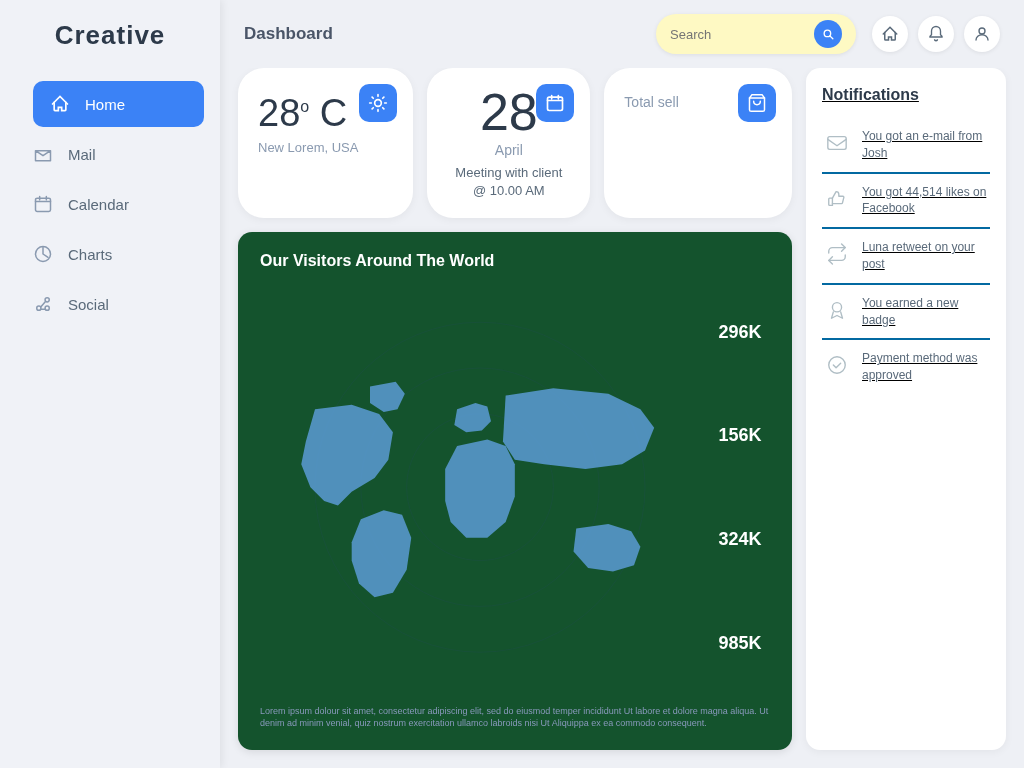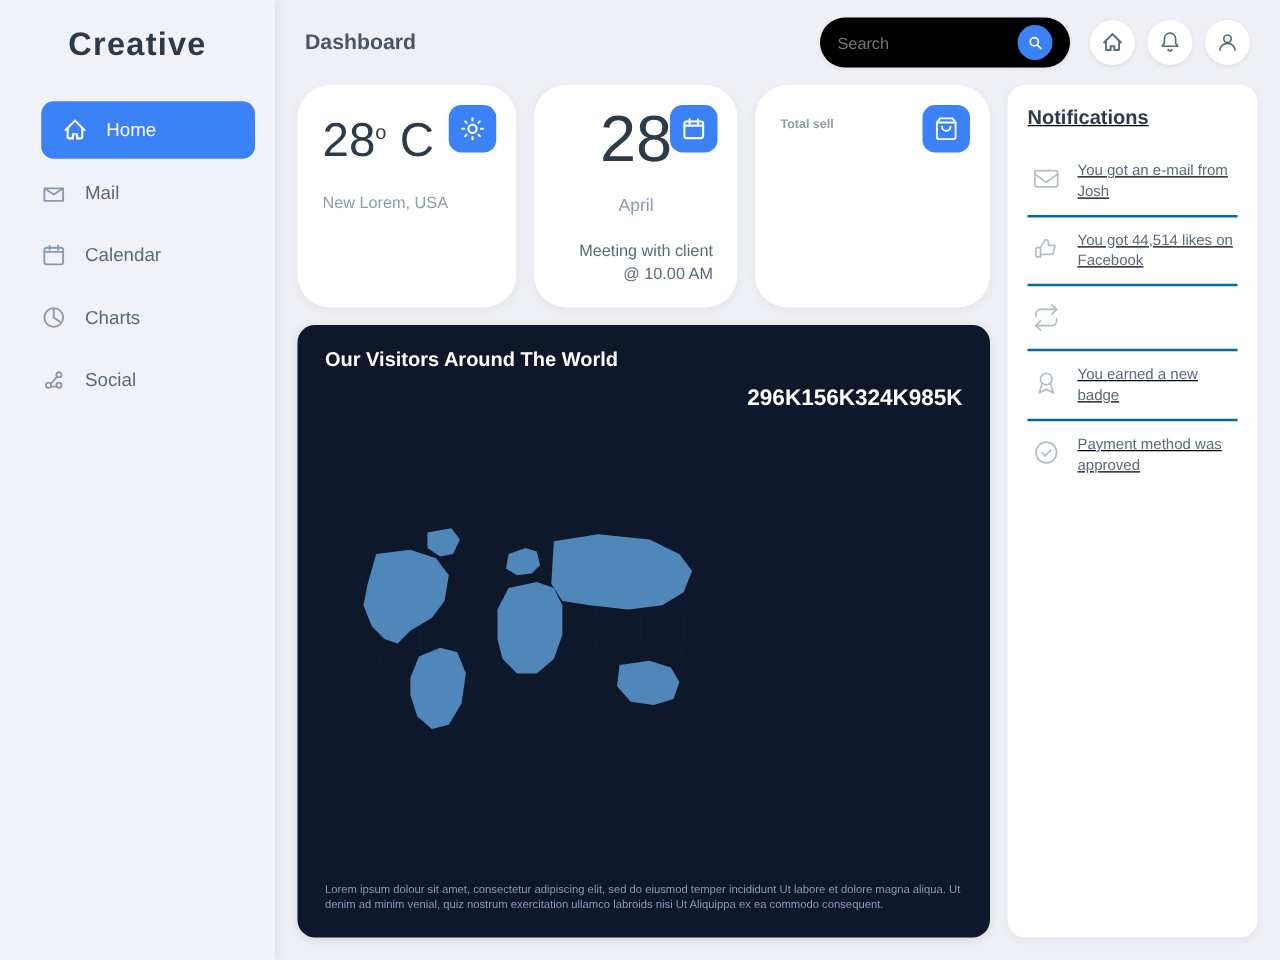--- a/index.html
+++ b/index.html
@@ -85,21 +85,21 @@
     }
     .topbar-title {
       font-size: 17px;
       font-weight: 600;
       color: #4a5568;
       flex: 1;
     }
     .search-wrapper {
       display: flex;
       align-items: center;
-      background: #000000;
+      background: #fef9c3;
       border-radius: 20px;
       padding: 6px 14px;
       gap: 8px;
       width: 200px;
       box-shadow: 0 1px 4px rgba(0,0,0,0.08);
     }
     .search-input {
       border: none;
       outline: none;
       font-size: 13px;
@@ -164,21 +164,20 @@
       gap: 14px;
     }
     .widget-card {
       background: #fff;
       border-radius: 26px;
       padding: 18px 20px;
       display: flex;
       flex-direction: column;
       position: relative;
       box-shadow: 0 2px 8px rgba(0,0,0,0.05);
-      gap: 14px;
     }
     .widget-card.weather {
       flex: 1.1;
     }
     .widget-card.date {
       flex: 1;
       align-items: center;
     }
     .widget-card.total {
       flex: 1.2;
@@ -221,40 +220,39 @@
       line-height: 1;
     }
     .date-month {
       font-size: 14px;
       color: #8a9ab0;
       margin-top: 4px;
     }
     .meeting-text {
       font-size: 13px;
       color: #5a6a7a;
-      text-align: right;
+      text-align: center;
       line-height: 1.4;
       margin-top: 6px;
     }
     .total-label {
-      font-size: 10px;
+      font-size: 14px;
       color: #8a9ab0;
       margin-top: 8px;
-      font-weight: bold;
     }
     .total-value {
       font-size: 42px;
       font-weight: 600;
       color: #2d3a4a;
       margin-top: 4px;
     }
 
     
     .map-card {
-      background: #0f172a;
+      background: #14532d;
       border-radius: 14px;
       padding: 20px 22px;
       flex: 1;
       overflow: hidden;
       position: relative;
       box-shadow: 0 2px 8px rgba(0,0,0,0.10);
       display: flex;
       flex-direction: column;
     }
     .map-title {
@@ -268,24 +266,25 @@
       flex: 1;
       position: relative;
       display: flex;
     }
     .map-svg-area {
       flex: 1;
       position: relative;
     }
     .map-stats {
       display: flex;
-      flex-direction: row;
+      flex-direction: column;
       justify-content: space-around;
       padding-left: 10px;
       min-width: 70px;
+      align-items: center;
     }
     .map-stat {
       font-size: 18px;
       font-weight: 700;
       color: #fff;
       text-align: right;
     }
     .map-footer {
       font-size: 9px;
       color: #8899bb;
@@ -553,20 +552,21 @@
 
       <div class="notif-item">
         <div class="notif-icon">
           <svg width="22" height="22" viewBox="0 0 24 24" fill="none">
             <path d="M17 1l4 4-4 4" stroke="#b0bec5" stroke-width="1.5" stroke-linecap="round" stroke-linejoin="round"></path>
             <path d="M3 11V9a4 4 0 014-4h14" stroke="#b0bec5" stroke-width="1.5" stroke-linecap="round"></path>
             <path d="M7 23l-4-4 4-4" stroke="#b0bec5" stroke-width="1.5" stroke-linecap="round" stroke-linejoin="round"></path>
             <path d="M21 13v2a4 4 0 01-4 4H3" stroke="#b0bec5" stroke-width="1.5" stroke-linecap="round"></path>
           </svg>
         </div>
+        <div class="notif-text">Luna retweet on your post</div>
       </div>
 
       <div class="notif-item">
         <div class="notif-icon">
           <svg width="22" height="22" viewBox="0 0 24 24" fill="none">
             <circle cx="12" cy="9" r="5" stroke="#b0bec5" stroke-width="1.5"></circle>
             <path d="M8 14l-2 7 6-3 6 3-2-7" stroke="#b0bec5" stroke-width="1.5" stroke-linecap="round" stroke-linejoin="round"></path>
           </svg>
         </div>
         <div class="notif-text">You earned a new badge</div>

